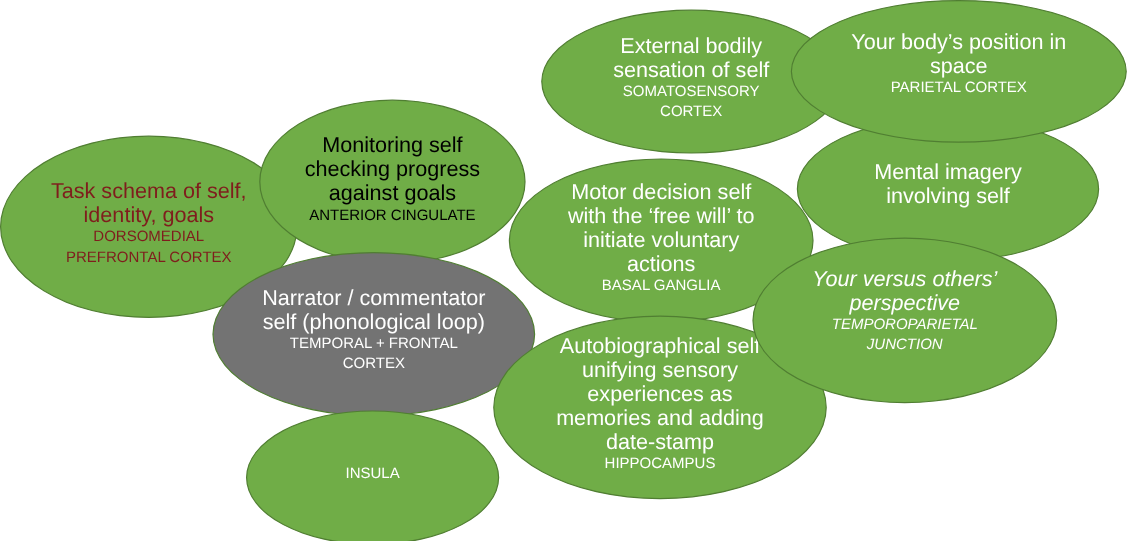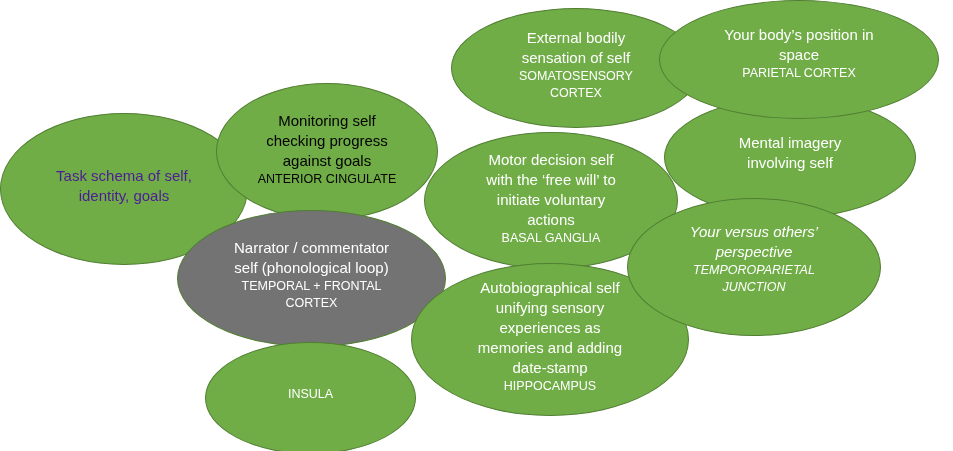--- a/index.html
+++ b/index.html
@@ -9,21 +9,21 @@
     position: absolute;
     box-sizing: border-box;
     border-radius: 50%;
     background: #70ad47;
     border: 1px solid #507e32;
     display: flex; flex-direction: column;
     align-items: center; justify-content: center;
     text-align: center;
     color: #ffffff;
   }
-  .desc { font-size: 15px; line-height: 20px; white-space: pre-line; }
+  .desc { font-size: 18px; line-height: 20px; white-space: pre-line; }
   .region { font-size: 12.5px; line-height: 17px; white-space: pre-line; }
   #b-task      { left: 0px;   top: 113px; width: 248px; height: 152px; z-index: 1; }
   #b-monitor   { left: 216px; top: 83px;  width: 222px; height: 137px; z-index: 2; }
   #b-narrator  { left: 177px; top: 210px; width: 269px; height: 137px; z-index: 3; }
   #b-internal  { left: 205px; top: 342px; width: 211px; height: 112px; z-index: 4; }
   #b-external  { left: 451px; top: 8px;   width: 250px; height: 120px; z-index: 5; }
   #b-parietal  { left: 659px; top: 0px;   width: 280px; height: 119px; z-index: 6; }
   #b-mental    { left: 664px; top: 97px;  width: 252px; height: 121px; z-index: 5; }
   #b-motor     { left: 424px; top: 132px; width: 254px; height: 137px; z-index: 6; }
   #b-perspective { left: 627px; top: 198px; width: 254px; height: 138px; z-index: 8; font-style: italic; }
@@ -35,24 +35,26 @@
   #b-mental .inner { margin-top: -10px; }
   #b-motor .inner { margin-top: -4px; }
   #b-perspective .inner { margin-top: -16px; }
   #b-narrator .inner { margin-top: -8px; }
   #b-autobio .inner { margin-top: -6px; }
   #b-internal .inner { margin-top: -8px; }
 </style>
 </head>
 <body>
 
-<div id="b-task" class="bubble" style="background: rgb(112, 173, 71); border-color: rgb(80, 126, 50); color: #4c1d95;">
+<div id="b-task" class="bubble" style="background: rgb(112, 173, 71); border-color: rgb(80, 126, 50); color: #7f1d1d;">
   <div class="inner">
     <div class="desc">Task schema of self,
 identity, goals</div>
+    <div class="region">DORSOMEDIAL
+PREFRONTAL CORTEX</div>
   </div>
 </div>
 
 <div id="b-monitor" class="bubble" style="background: rgb(112, 173, 71); border-color: rgb(80, 126, 50); color: #000000; text-align: center;">
   <div class="inner">
     <div class="desc">Monitoring self
 checking progress
 against goals</div>
     <div class="region">ANTERIOR CINGULATE</div>
   </div>

